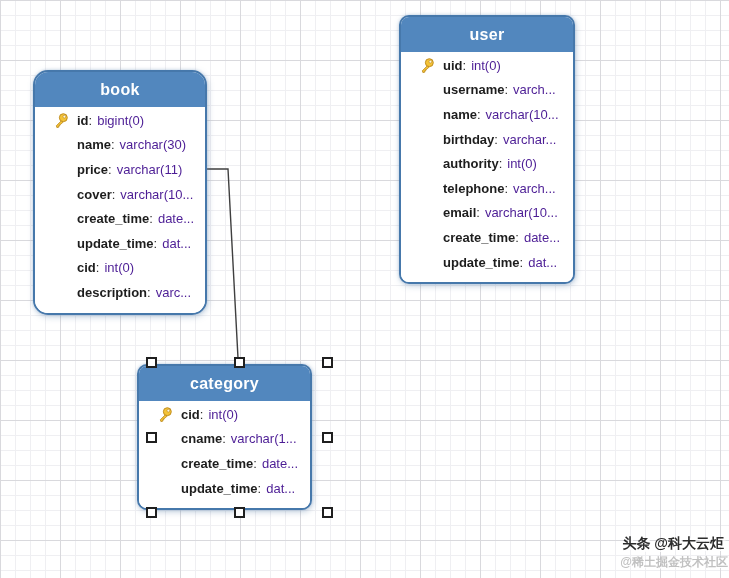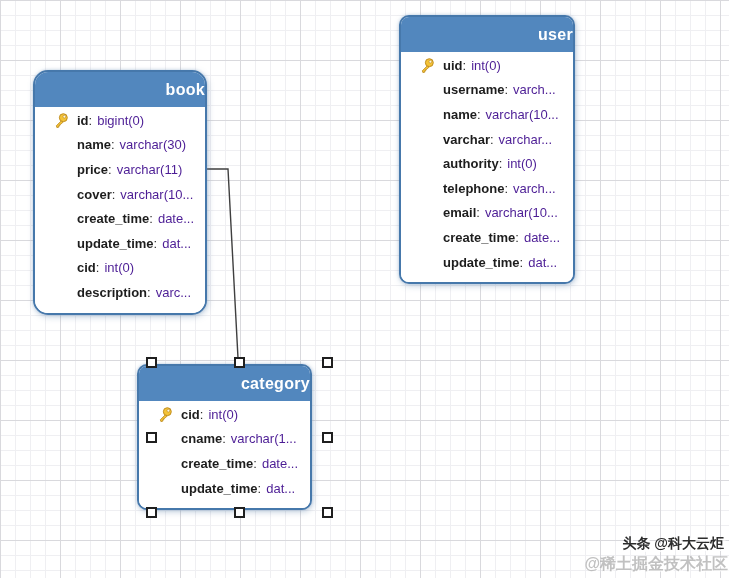--- a/index.html
+++ b/index.html
@@ -23,21 +23,21 @@
     position:absolute;z-index:2;box-sizing:border-box;
     background:#fff;border:2px solid #4678ab;border-radius:10px;
     box-shadow:1px 2px 6px rgba(90,125,165,.35), 0 0 3px rgba(130,165,205,.45);
     overflow:hidden;
   }
   .tbl-book{left:33px;top:70px;width:174px;border-radius:15px;}
   .tbl-user{left:399px;top:15px;width:176px;}
   .tbl-category{left:137px;top:364px;width:175px;}
   .tbl-header{
     height:35px;background:#5287be;color:#fff;
-    display:flex;align-items:center;justify-content:flex-end;
+    display:flex;align-items:center;justify-content:center;
     font-size:16px;font-weight:bold;letter-spacing:.3px;
   }
   .tbl-body{padding:1px 0 8px 0;background:#fff;}
   .row{
     display:flex;align-items:center;height:24.6px;
     padding-left:17px;font-size:13px;white-space:nowrap;overflow:hidden;
   }
   .keycell{
     width:25px;min-width:25px;height:18px;
     display:inline-flex;align-items:center;justify-content:flex-start;
@@ -52,21 +52,21 @@
   }
   .h-tl{left:0;top:0;} .h-tc{left:calc(50% - 5.5px);top:0;} .h-tr{right:0;top:0;}
   .h-ml{left:0;top:calc(50% - 5.5px);} .h-mr{right:0;top:calc(50% - 5.5px);}
   .h-bl{left:0;bottom:0;} .h-bc{left:calc(50% - 5.5px);bottom:0;} .h-br{right:0;bottom:0;}
   .wm{position:absolute;z-index:9;white-space:nowrap;font-weight:bold;}
   .wm1{
     right:5px;top:535px;font-size:14px;color:#2d2d2d;
     text-shadow:2px 2px 0 rgba(255,255,255,.95);
   }
   .wm2{
-    right:1px;top:554px;font-size:16px;color:rgba(178,178,178,.8);
+    right:1px;top:554px;font-size:12px;color:rgba(178,178,178,.8);
     text-shadow:1px 1px 0 #fff;
   }
 </style>
 </head>
 <body>
 
 <div class="canvas">
 
   <svg class="connections" width="729" height="578" viewBox="0 0 729 578">
     <polyline fill="none" stroke="#3f3f3f" stroke-width="1.4" points="207,169 228,169 238,358"></polyline>
@@ -147,21 +147,21 @@
         <span class="fname">username</span>
         <span class="ftype">varch...</span>
       </div>
       <div class="row">
         <span class="keycell"></span>
         <span class="fname">name</span>
         <span class="ftype">varchar(10...</span>
       </div>
       <div class="row">
         <span class="keycell"></span>
-        <span class="fname">varchar</span>
+        <span class="fname">birthday</span>
         <span class="ftype">varchar...</span>
       </div>
       <div class="row">
         <span class="keycell"></span>
         <span class="fname">authority</span>
         <span class="ftype">int(0)</span>
       </div>
       <div class="row">
         <span class="keycell"></span>
         <span class="fname">telephone</span>

